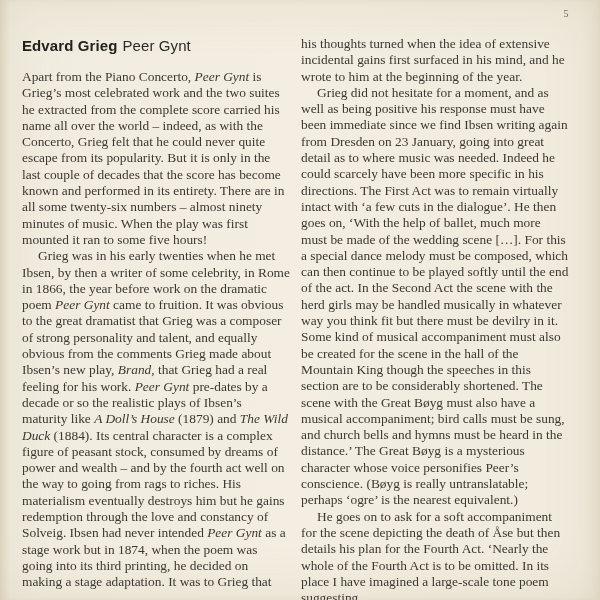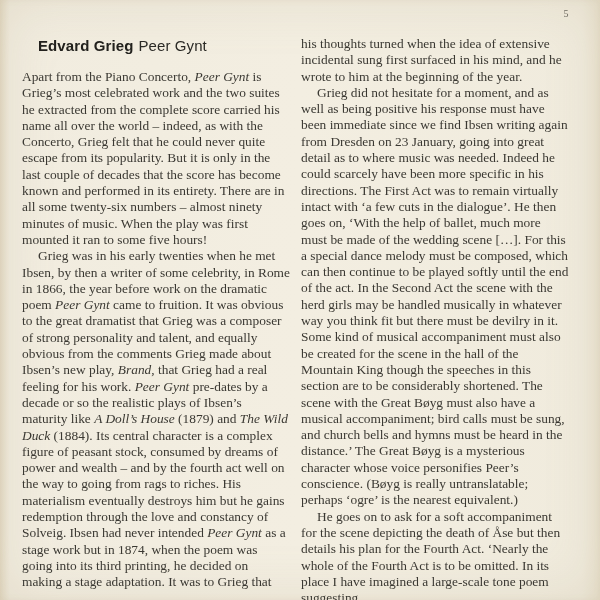--- a/index.html
+++ b/index.html
@@ -42,21 +42,21 @@
     text-align: left;
   }
   .heading {
     font-family: "Liberation Sans", sans-serif;
     font-size: 15px;
     line-height: 19px;
     margin: 0 0 14px 0;
     color: #22211d;
     letter-spacing: 0.1px;
   }
-  .heading .composer { font-weight: 700; margin-left: 16px; }
+  .heading .composer { font-weight: 700; }
   .heading .work { font-weight: 400; margin-left: 5px; color: #2b2a26; }
   .para {
     margin: 0;
     padding: 0;
   }
   .para.indent { text-indent: 16px; font-family: Liberation Serif, serif; }
   .para em { font-style: italic; }
 </style>
 </head>
 <body>
@@ -65,18 +65,18 @@
   <div class="page-number">5</div>
   <div class="columns">
     <div class="col">
       <h1 class="heading">
         <span class="composer">Edvard Grieg</span><span class="work">Peer Gynt</span>
       </h1>
       <p class="para"><span>Apart from the Piano Concerto, </span><em>Peer Gynt</em><span> is Grieg’s most celebrated work and the two suites he extracted from the complete score carried his name all over the world – indeed, as with the Concerto, Grieg felt that he could never quite escape from its popularity. But it is only in the last couple of decades that the score has become known and performed in its entirety. There are in all some twenty-six numbers – almost ninety minutes of music. When the play was first mounted it ran to some five hours!</span></p>
       <p class="para indent"><span>Grieg was in his early twenties when he met Ibsen, by then a writer of some celebrity, in Rome in 1866, the year before work on the dramatic poem </span><em>Peer Gynt</em><span> came to fruition. It was obvious to the great dramatist that Grieg was a composer of strong personality and talent, and equally obvious from the comments Grieg made about Ibsen’s new play, </span><em>Brand</em><span>, that Grieg had a real feeling for his work. </span><em>Peer Gynt</em><span> pre-dates by a decade or so the realistic plays of Ibsen’s maturity like </span><em>A Doll’s House</em><span> (1879) and </span><em>The Wild Duck</em><span> (1884). Its central character is a complex figure of peasant stock, consumed by dreams of power and wealth – and by the fourth act well on the way to going from rags to riches. His materialism eventually destroys him but he gains redemption through the love and constancy of Solveig. Ibsen had never intended </span><em>Peer Gynt</em><span> as a stage work but in 1874, when the poem was going into its third printing, he decided on making a stage adaptation. It was to Grieg that</span></p>
     </div>
     <div class="col">
-      <p class="para"><span>his thoughts turned when the idea of extensive incidental sung first surfaced in his mind, and he wrote to him at the beginning of the year.</span></p>
+      <p class="para"><span>his thoughts turned when the idea of extensive incidental gains first surfaced in his mind, and he wrote to him at the beginning of the year.</span></p>
       <p class="para indent"><span>Grieg did not hesitate for a moment, and as well as being positive his response must have been immediate since we find Ibsen writing again from Dresden on 23 January, going into great detail as to where music was needed. Indeed he could scarcely have been more specific in his directions. The First Act was to remain virtually intact with ‘a few cuts in the dialogue’. He then goes on, ‘With the help of ballet, much more must be made of the wedding scene […]. For this a special dance melody must be composed, which can then continue to be played softly until the end of the act. In the Second Act the scene with the herd girls may be handled musically in whatever way you think fit but there must be devilry in it. Some kind of musical accompaniment must also be created for the scene in the hall of the Mountain King though the speeches in this section are to be considerably shortened. The scene with the Great Bøyg must also have a musical accompaniment; bird calls must be sung, and church bells and hymns must be heard in the distance.’ The Great Bøyg is a mysterious character whose voice personifies Peer’s conscience. (Bøyg is really untranslatable; perhaps ‘ogre’ is the nearest equivalent.)</span></p>
       <p class="para indent"><span>He goes on to ask for a soft accompaniment for the scene depicting the death of Åse but then details his plan for the Fourth Act. ‘Nearly the whole of the Fourth Act is to be omitted. In its place I have imagined a large-scale tone poem suggesting</span></p>
     </div>
   </div>
 </div>
 
 </body></html>

